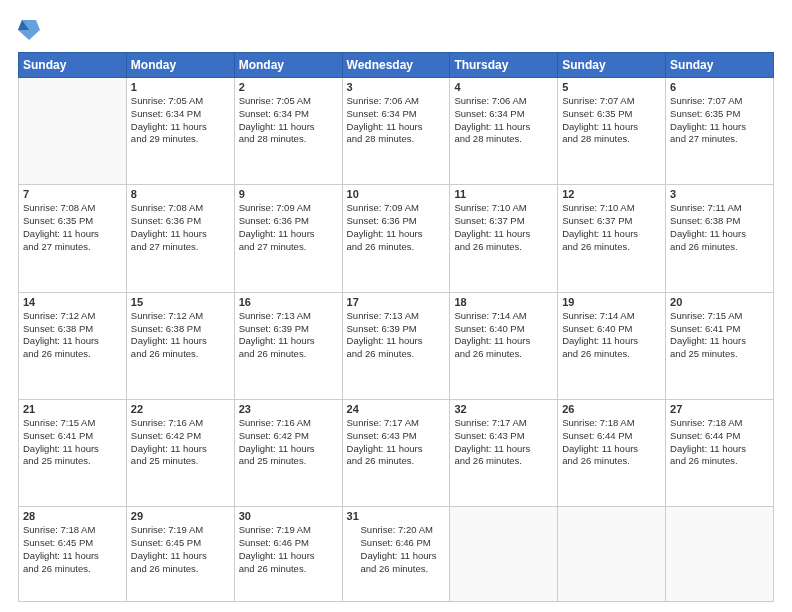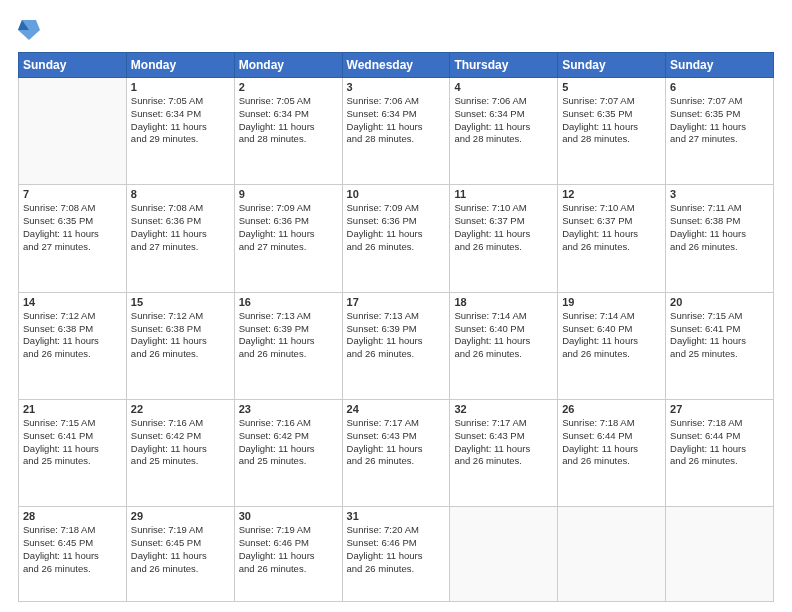--- a/index.html
+++ b/index.html
@@ -340,21 +340,21 @@
           </td>
           <td>
             <span class="day-num">30</span>
             <div class="cell-content" style="white-space: pre-line;">Sunrise: 7:19 AM
 Sunset: 6:46 PM
 Daylight: 11 hours
 and 26 minutes.</div>
           </td>
           <td>
             <span class="day-num">31</span>
-            <div class="cell-content" style="white-space: pre-line;">Sunrise: 7:20 AM
+            <div class="cell-content" style="white-space: pre-line; margin-left: 14px;">Sunrise: 7:20 AM
 Sunset: 6:46 PM
 Daylight: 11 hours
 and 26 minutes.</div>
           </td>
           <td class="empty-cell"></td>
           <td class="empty-cell"></td>
           <td class="empty-cell"></td>
         </tr>
       </tbody>
   </table>

